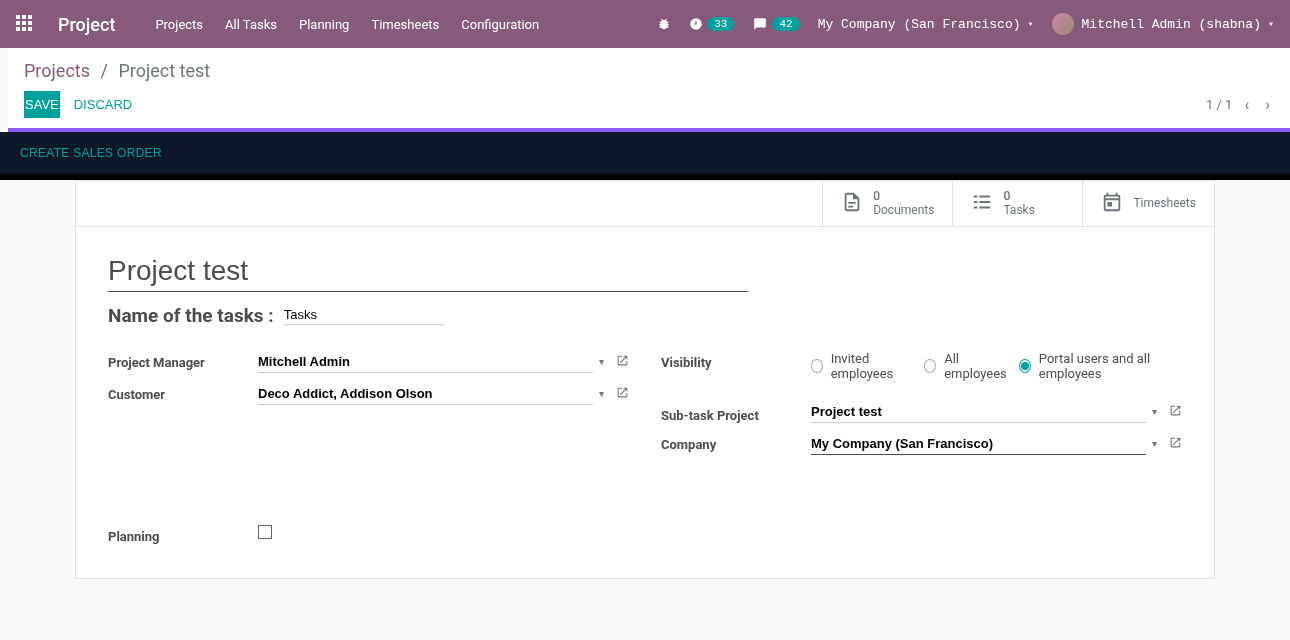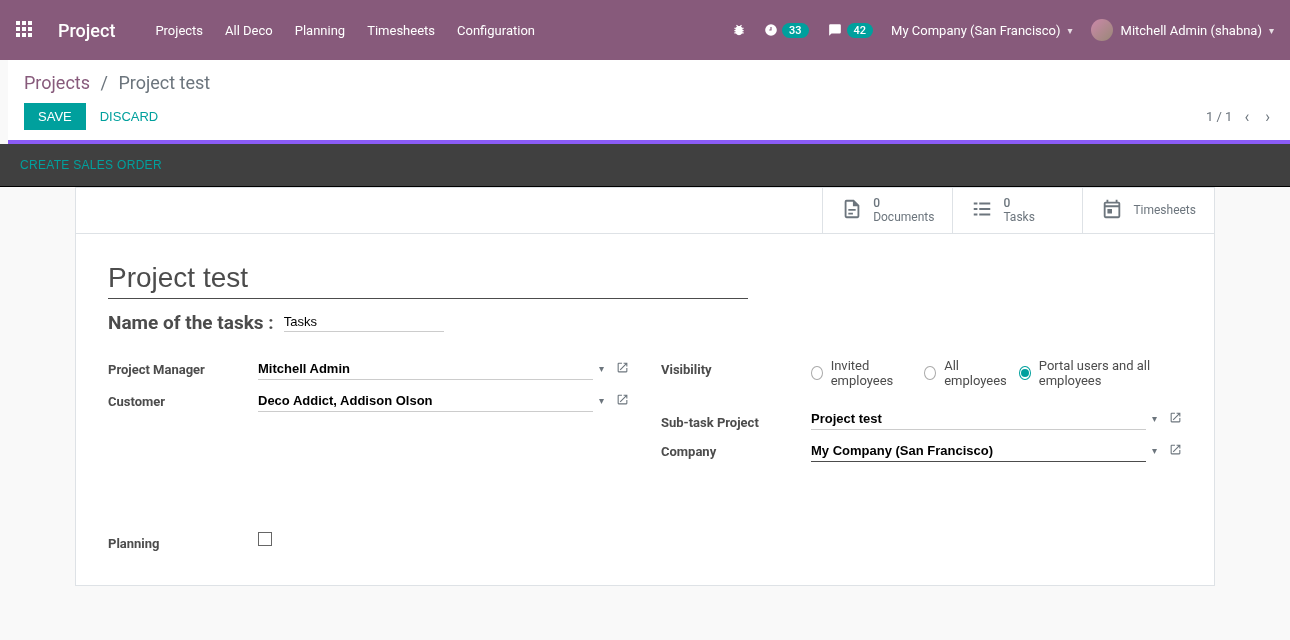--- a/index.html
+++ b/index.html
@@ -1,46 +1,46 @@
 <!DOCTYPE html>
 <html><head>
 <meta charset="utf-8">
 <style>
   * { box-sizing: border-box; margin: 0; padding: 0; }
   body { font-family: -apple-system, BlinkMacSystemFont, "Segoe UI", Roboto, "Helvetica Neue", Arial, sans-serif; font-size: 13px; color: #4c4c4c; background: #f9f9f9; }
   
   
-  .navbar { background: #875a7b; height: 60px; display: flex; align-items: center; padding: 0 16px; color: #fff; }
+  .navbar { background: #875a7b; height: 48px; display: flex; align-items: center; padding: 0 16px; color: #fff; }
   .navbar .apps-icon { width: 18px; height: 18px; display: grid; grid-template-columns: repeat(3,4px); grid-template-rows: repeat(3,4px); gap: 2px; margin-right: 24px; cursor:pointer;}
   .navbar .apps-icon span { background: #fff; }
   .navbar .brand { font-size: 18px; font-weight: 500; margin-right: 40px; }
   .navbar .menu { display: flex; gap: 22px; }
   .navbar .menu a { color: #fff; text-decoration: none; font-size: 13px; cursor:pointer;}
   .navbar .spacer { flex: 1; }
   .navbar .right { display: flex; align-items: center; gap: 18px; }
-  .navbar .icon-btn { display: flex; align-items: center; gap: 4px; cursor:pointer; font-size:13px;}
+  .navbar .icon-btn { display: flex; align-items: center; gap: 4px; cursor:pointer; font-size:13px;font-family:Liberation Mono, monospace;}
   .navbar .badge { background: #00a09d; color: #fff; border-radius: 10px; padding: 1px 7px; font-size: 11px; font-weight:500;}
   .navbar .caret { font-size: 10px; margin-left: 3px; opacity:.8;}
   .navbar .avatar { width: 22px; height: 22px; border-radius: 50%; background: linear-gradient(135deg,#c8a,#987); margin-right:4px;}
   .navbar svg { fill: #fff; }
   
   
   .control-area { background: #fff; border-bottom: 4px solid #8b5cf6; padding: 12px 16px 0 16px; margin-left: 8px; }
   .breadcrumb { font-size: 18px; color: #6c757d; margin-bottom: 10px;}
   .breadcrumb a { color: #875a7b; text-decoration: none; }
   .breadcrumb .sep { margin: 0 6px; color:#6c757d;}
   .action-row { display: flex; align-items: center; justify-content: space-between; padding-bottom: 10px;}
   .action-row .left { display:flex; align-items:center; gap:10px;}
-  .btn-primary { background: #00a09d; color: #fff; border: none; padding: 6px 14px; font-weight: 500; cursor:pointer; font-size:13px;}
+  .btn-primary { background: #00a09d; color: #fff; border: none; padding: 6px 1px; font-weight: 500; cursor:pointer; font-size:13px;}
   .btn-link { background: none; color: #00a09d; border: none; font-weight: 500; cursor:pointer; font-size:13px; padding:6px 4px;}
   .pager { display:flex; align-items:center; gap:8px; color:#6c757d; font-size:13px;}
   .pager .arrow { font-size:16px; cursor:pointer; padding:4px; color:#6c757d;}
   
   
-  .statusbar { background:#404040; border-bottom:1px solid #000000; padding: 8px 16px;}
+  .statusbar { background:#0f172a; border-bottom:6px solid #000000; padding: 8px 16px;}
   .statusbar .btn-link { font-weight:500; letter-spacing:.3px; font-size:12px;}
   
   
   .sheet-wrap { display:flex; justify-content:center; padding: 0 16px;}
   .sheet { background:#fff; border:1px solid #dee2e6; width: 100%; max-width: 1140px; margin-top:0;}
   
   
   .stat-buttons { display:flex; justify-content:flex-end; border-bottom:1px solid #dee2e6;}
   .stat-buttons .filler { flex:1; }
   .stat-btn { border-left:1px solid #dee2e6; padding: 8px 18px; display:flex; align-items:center; gap:10px; cursor:pointer; min-width:130px;}
@@ -92,21 +92,21 @@
       <span></span>
       <span></span>
       <span></span>
       <span></span>
       <span></span>
       <span></span>
   </div>
   <div class="brand">Project</div>
   <div class="menu">
     <a>Projects</a>
-    <a>All Deco</a>
+    <a>All Tasks</a>
     <a>Planning</a>
     <a>Timesheets</a>
     <a>Configuration</a>
   </div>
   <div class="spacer"></div>
   <div class="right">
     <div class="icon-btn">
       <svg width="14" height="14" viewBox="0 0 24 24">
           <path d="M20 8h-2.81a6 6 0 0 0-1.82-1.96l1.63-1.63-1.41-1.41-2.17 2.17a6 6 0 0 0-2.84 0L8.41 3l-1.41 1.41 1.62 1.63A6 6 0 0 0 6.81 8H4v2h2.09a6.5 6.5 0 0 0-.09 1v1H4v2h2v1c0 .34.04.67.09 1H4v2h2.81a6 6 0 0 0 10.38 0H20v-2h-2.09c.05-.33.09-.66.09-1v-1h2v-2h-2v-1c0-.34-.04-.67-.09-1H20V8z"></path>
         </svg>

